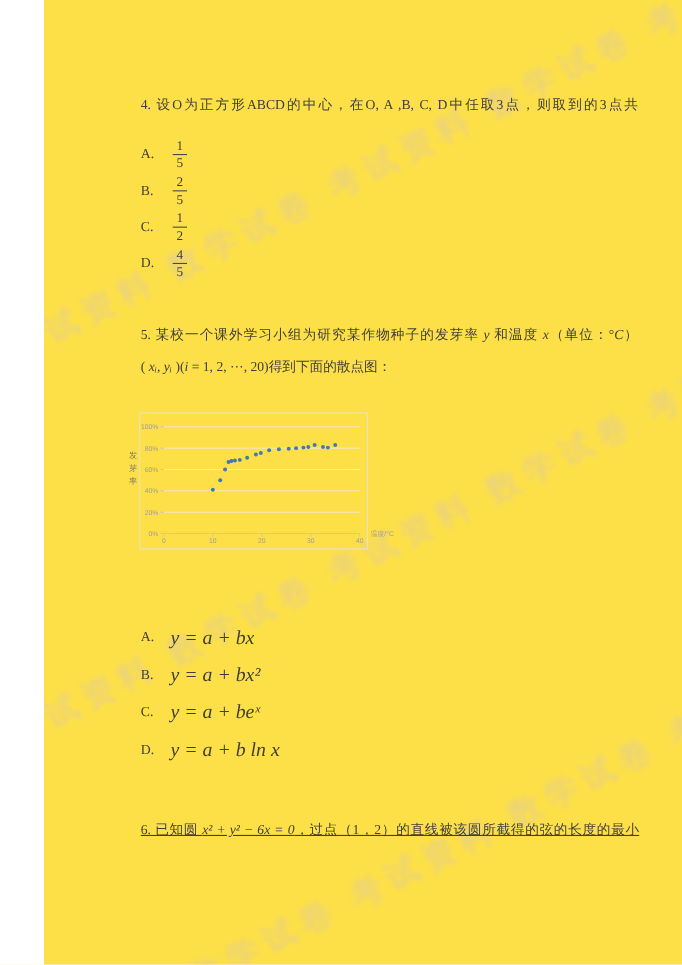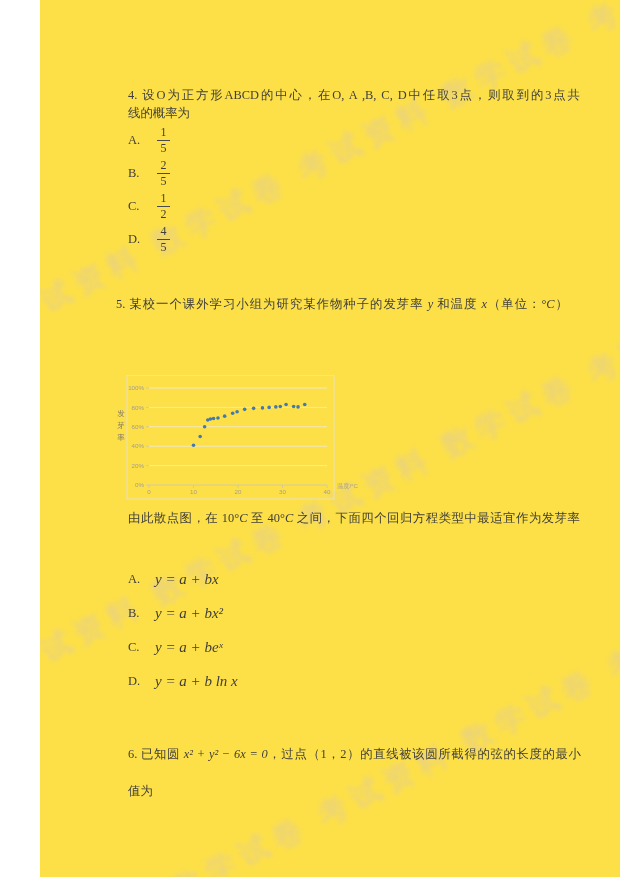--- a/index.html
+++ b/index.html
@@ -14,44 +14,43 @@
   .stretch{text-align:justify;text-align-last:justify;}
   .m{font-style:italic;font-family:"Liberation Serif","DejaVu Serif","DejaVu Sans",serif;}
   .q4{left:88px;top:86px;width:452px;line-height:18px;}
   .q4-opts{position:absolute;left:88px;top:124px;}
   .opt-row{display:flex;align-items:center;height:33px;}
   .opt-label{font-size:12.5px;width:17px;flex:none;}
   .frac{display:inline-flex;flex-direction:column;align-items:center;margin-left:12px;
         font-size:12px;line-height:13px;font-family:"Liberation Serif","DejaVu Serif",serif;}
   .frac .num{border-bottom:1px solid #4a4a4a;padding:0 3.5px 1px;}
   .frac .den{padding-top:1px;}
-  .q5-intro{left:76px;top:290px;width:452px;line-height:28.5px;}
+  .q5-intro{left:88px;top:290px;width:452px;line-height:28.5px;}
   .chart-wrap{position:absolute;left:67px;top:374px;width:256px;height:128px;}
   .axlab{font-family:"Liberation Sans","DejaVu Sans",sans-serif;font-size:6.2px;fill:#a39d94;}
   .ylab{font-family:"Liberation Sans","DejaVu Sans",sans-serif;font-size:7.5px;fill:#7c766c;}
   .q5-after{left:88px;top:504px;width:452px;line-height:28px;}
   .q5-opts{position:absolute;left:88px;top:562px;}
   .q5-opt-row{display:flex;align-items:center;height:34px;}
-  .formula{margin-left:10px;font-size:15px;}
-  .q6{left:88px;top:736px;width:453px;line-height:37px;}
+  .formula{margin-left:10px;font-size:18px;}
+  .q6{left:88px;top:736px;width:453px;line-height:37px;text-decoration:underline;}
 </style>
 </head>
 <body>
 
 <div class="page">
 
   <div class="wm" style="left:-30px;top:300px;">考试资料 数学试卷 考试资料 数学试卷 考试资料 数学试卷 考试资料 数学试卷</div>
   <div class="wm" style="left:-30px;top:650px;">考试资料 数学试卷 考试资料 数学试卷 考试资料 数学试卷 考试资料 数学试卷</div>
   <div class="wm" style="left:-10px;top:945px;">考试资料 数学试卷 考试资料 数学试卷 考试资料 数学试卷 考试资料 数学试卷</div>
 
   <div class="content">
 
     <div class="para q4">
       <div class="line stretch"><span>4. 设O为正方形ABCD的中心，在O, A ,B, C, D中任取3点，则取到的3点共</span></div>
-      <div class="line"><span>线的概率为</span></div>
     </div>
 
     <div class="q4-opts">
       <div class="opt-row">
         <span class="opt-label">A.</span>
         <span class="frac">
           <span class="num">1</span>
           <span class="den">5</span>
         </span>
       </div>
@@ -73,20 +72,21 @@
         <span class="opt-label">D.</span>
         <span class="frac">
           <span class="num">4</span>
           <span class="den">5</span>
         </span>
       </div>
     </div>
 
     <div class="para q5-intro">
       <div class="line stretch"><span>5. 某校一个课外学习小组为研究某作物种子的发芽率 </span><span class="m">y</span><span> 和温度 </span><span class="m">x</span><span>（单位：°</span><span class="m">C</span><span>）</span></div>
+      <div class="line"><span>( </span><span class="m">xᵢ, yᵢ</span><span> )(</span><span class="m">i</span><span> = 1, 2, ⋯, 20)得到下面的散点图：</span></div>
     </div>
 
     <div class="chart-wrap">
       <svg width="256" height="128" viewBox="0 0 256 128" xmlns="http://www.w3.org/2000/svg">
           <rect x="20" y="1.5" width="207" height="123.5" fill="none" stroke="#e4e2de" stroke-width="0.8"></rect>
           <line x1="42" y1="111" x2="220" y2="111" stroke="#c6c4c0" stroke-width="0.8"></line>
           <line x1="39" y1="111" x2="42" y2="111" stroke="#c6c4c0" stroke-width="0.8"></line>
           <text x="37" y="113.2" text-anchor="end" class="axlab">0%</text>
           <line x1="42" y1="91.6" x2="220" y2="91.6" stroke="#eceae6" stroke-width="0.8"></line>
           <line x1="39" y1="91.6" x2="42" y2="91.6" stroke="#c6c4c0" stroke-width="0.8"></line>
@@ -132,21 +132,20 @@
           <circle cx="168.825" cy="32.915000000000006" r="1.8" fill="#4478b0"></circle>
           <circle cx="173.275" cy="32.43000000000001" r="1.8" fill="#4478b0"></circle>
           <circle cx="179.06" cy="30.49000000000001" r="1.8" fill="#4478b0"></circle>
           <circle cx="186.625" cy="32.43000000000001" r="1.8" fill="#4478b0"></circle>
           <circle cx="191.07500000000002" cy="32.915000000000006" r="1.8" fill="#4478b0"></circle>
           <circle cx="197.75" cy="30.49000000000001" r="1.8" fill="#4478b0"></circle>
         </svg>
     </div>
 
     <div class="para q5-after">
-      <div class="line stretch"><span>由此散点图，在 10°</span><span class="m">C</span><span> 至 40°</span><span class="m">C</span><span> 之间，下面四个回归方程类型中最适宜作为发芽率</span></div>
     </div>
 
     <div class="q5-opts">
       <div class="q5-opt-row">
         <span class="opt-label">A.</span>
         <span class="formula m">y = a + bx</span>
       </div>
       <div class="q5-opt-row">
         <span class="opt-label">B.</span>
         <span class="formula m">y = a + bx²</span>
@@ -156,17 +155,16 @@
         <span class="formula m">y = a + beˣ</span>
       </div>
       <div class="q5-opt-row">
         <span class="opt-label">D.</span>
         <span class="formula m">y = a + b ln x</span>
       </div>
     </div>
 
     <div class="para q6">
       <div class="line stretch"><span>6. 已知圆 </span><span class="m">x² + y² − 6x = 0</span><span>，过点（1，2）的直线被该圆所截得的弦的长度的最小</span></div>
-      <div class="line"><span>值为</span></div>
     </div>
 
   </div>
 </div>
 
 </body></html>

